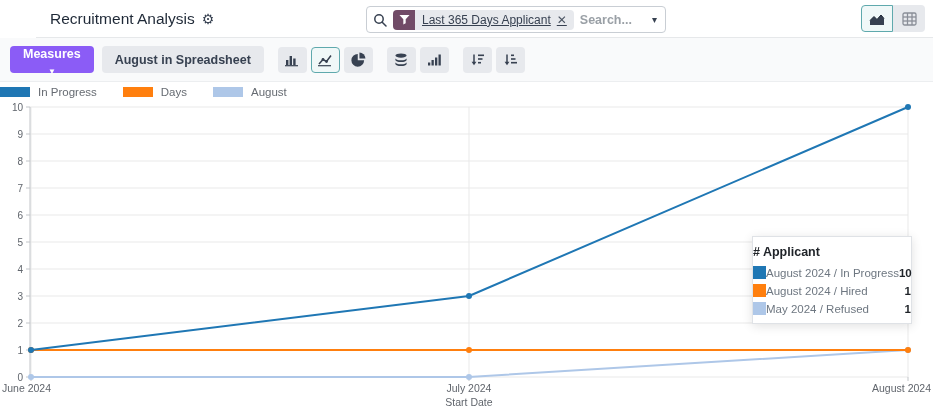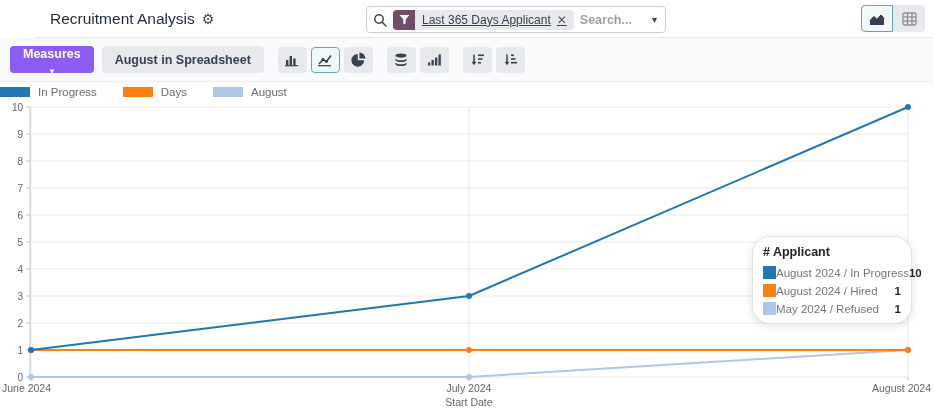--- a/index.html
+++ b/index.html
@@ -49,21 +49,21 @@
   
   .chart-area { position:relative; height:329px; background:#fff; }
   .legend { position:absolute; top:4px; left:0; right:0; display:flex; justify-content:flex-start;
     gap:26px; align-items:center; }
   .legend-item { display:flex; align-items:center; gap:8px; cursor:pointer; }
   .legend-swatch { width:30px; height:10px; display:inline-block; }
   .legend-label { font-size:11.5px; color:#666b72; }
   #plot { position:absolute; left:0; top:20px; }
 
   .tooltip { position:absolute; left:752px; top:154px; width:160px; background:#fff;
-    border:1px solid #dfe2e6; border-radius:18px; padding:8px 10px;
+    border:1px solid #dfe2e6; border-radius:0; padding:8px 0;
     box-shadow:0 2px 10px rgba(0,0,0,.12); }
   .tt-title { font-size:12.5px; font-weight:700; color:#1f2328; margin-bottom:7px; }
   .tt-row { display:flex; align-items:center; gap:0; margin-top:5px; white-space:nowrap; }
   .tt-swatch { width:13px; height:13px; flex:0 0 auto; }
   .tt-label { font-size:11.5px; color:#6e7781; flex:1; }
   .tt-value { font-size:11.5px; font-weight:700; color:#1f2328; }
 </style>
 </head>
 <body>
 

